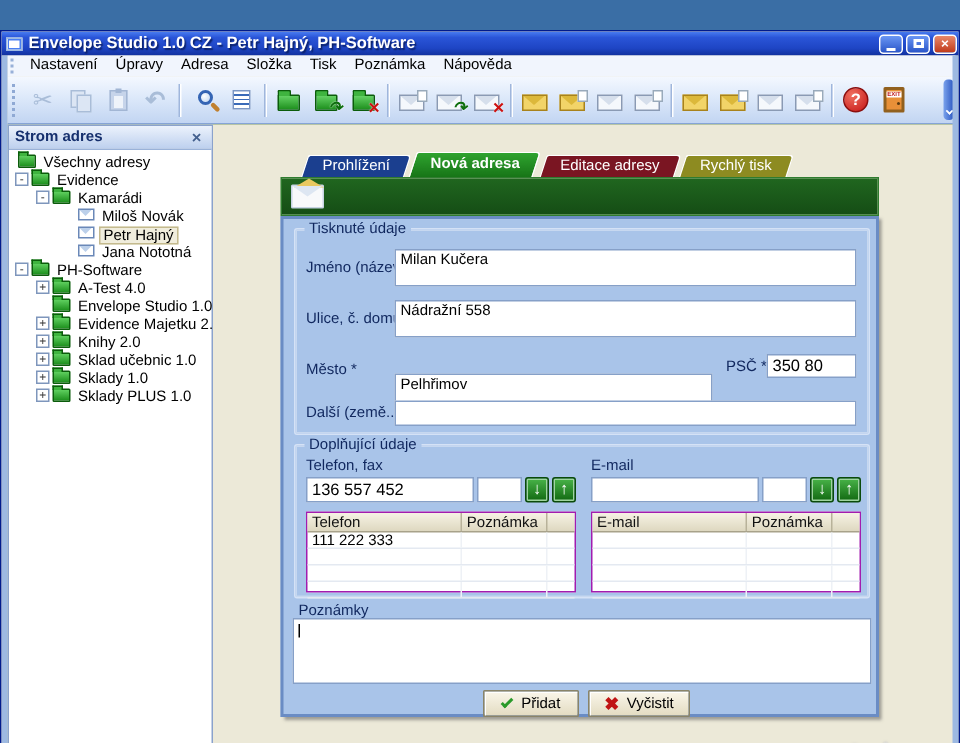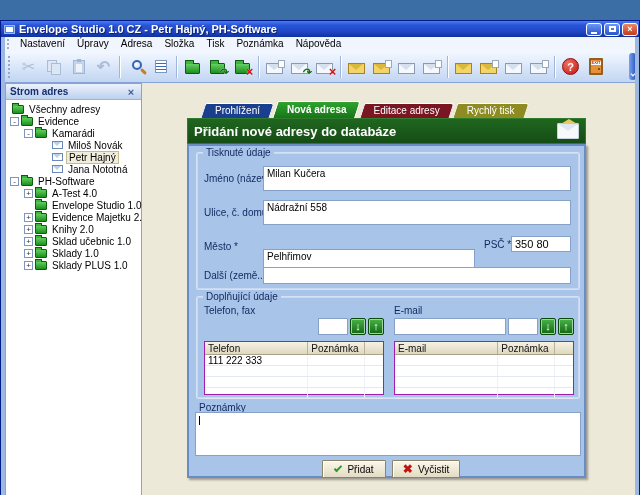--- a/index.html
+++ b/index.html
@@ -52,21 +52,21 @@
   .i-exit::before{content:"EXIT";position:absolute;left:0px;top:1px;background:#fff;color:#c02020;font-size:4px;line-height:4px;padding:0 1px;font-weight:bold;}
   .i-exit::after{content:"";position:absolute;right:1px;top:8px;width:2px;height:2px;background:#5a3a10;border-radius:50%;}
   
   .content{position:absolute;left:4px;top:62px;width:632px;height:416px;background:#4d7c0f;text-decoration:underline;}
   
   .treepanel{position:absolute;left:0;top:0;width:137px;height:416px;background:#fff;border:1px solid #8aa2cc;}
   .treehead{height:16px;background:linear-gradient(180deg,#ecf2fc,#bdd0ee);border-bottom:1px solid #9ab2d8;display:flex;align-items:center;padding:0 4px;font-size:10px;font-weight:bold;color:#16306e;}
   .treehead .sp{flex:1;}
   .tclose{font-size:11px;color:#44608e;width:12px;text-align:center;line-height:12px;}
   .tree{padding-top:3px;font-size:10px;color:#000;}
-  .trow{display:flex;align-items:center;height:12px;white-space:nowrap;}
+  .trow{display:flex;height:12px;white-space:nowrap;}
   .exp{width:9px;height:9px;border:1px solid #7e96bc;background:#fff;font-size:8px;line-height:7px;text-align:center;color:#333;margin-right:2px;flex:none;}
   .spc{width:11px;flex:none;}
   .tfold{width:12px;height:9px;background:linear-gradient(180deg,#5ecf5e,#1d8f1d);border:1px solid #0b5c0b;border-radius:1px;position:relative;margin:0 3px 0 0;flex:none;}
   .tfold::before{content:"";position:absolute;left:-1px;top:-3px;width:5px;height:2px;background:#3fb43f;border:1px solid #0b5c0b;border-bottom:none;}
   .tenv{width:11px;height:8px;background:#fff;border:1px solid #6a88b8;position:relative;margin:0 3px 0 0;flex:none;}
   .tenv::before{content:"";position:absolute;left:0;top:0;border-left:4.5px solid transparent;border-right:4.5px solid transparent;border-top:4px solid #bcd0ea;}
   .tlabel{padding:0 2px;}
   .trow.sel .tlabel{background:#f0eddc;border:1px solid #c4ba8e;}
   
   .main{position:absolute;left:137px;top:0;width:495px;height:416px;background:#ece9d8;}
@@ -342,21 +342,20 @@
             <i class="bgshape"></i>
             <span>Editace adresy</span>
           </div>
         <div class="tab t4">
             <i class="bgshape"></i>
             <span>Rychlý tisk</span>
           </div>
       </div>
 
       <div class="gheader">
-        <span class="ttl">Přidání nové adresy do databáze</span>
         <span class="genv"></span>
       </div>
 
       <div class="panel">
 
         <div class="fs fs1">
           <span class="legend">Tisknuté údaje</span>
           <span class="flabel" style="left:7px;top:20px;">Jméno (název) *</span>
           <textarea class="fta" style="left: 66px; top: 13px; width: 308px; height: 25px;">Milan Kučera</textarea>
           <span class="flabel" style="left:7px;top:54px;">Ulice, č. domu</span>
@@ -366,20 +365,21 @@
           <span class="flabel" style="left:287px;top:86px;">PSČ *</span>
           <input class="fin" style="left: 314px; top: 83px; width: 60px; height: 16px;" value="350 80">
           <span class="flabel" style="left:7px;top:117px;">Další (země...)</span>
           <input class="fin" style="left: 66px; top: 114px; width: 308px; height: 17px;" value="">
         </div>
 
         <div class="fs fs2">
           <span class="legend">Doplňující údaje</span>
 
           <span class="flabel" style="left:7px;top:8px;">Telefon, fax</span>
+          <input class="fin" style="left: 7px; top: 21px; width: 112px; height: 17px;" value="136 557 452">
           <input class="fin" style="left: 121px; top: 21px; width: 30px; height: 17px;" value="">
           <span class="arrbtn" style="left:153px;top:21px;"><span>↓</span></span>
           <span class="arrbtn" style="left:171px;top:21px;"><span>↑</span></span>
           <div class="mtable" style="left:7px;top:44px;width:180px;height:54px;">
             <div class="mthead">
               <span class="hc c1">Telefon</span>
               <span class="hc c2">Poznámka</span>
               <span class="hc c3"></span>
             </div>
             <div class="mtr">

